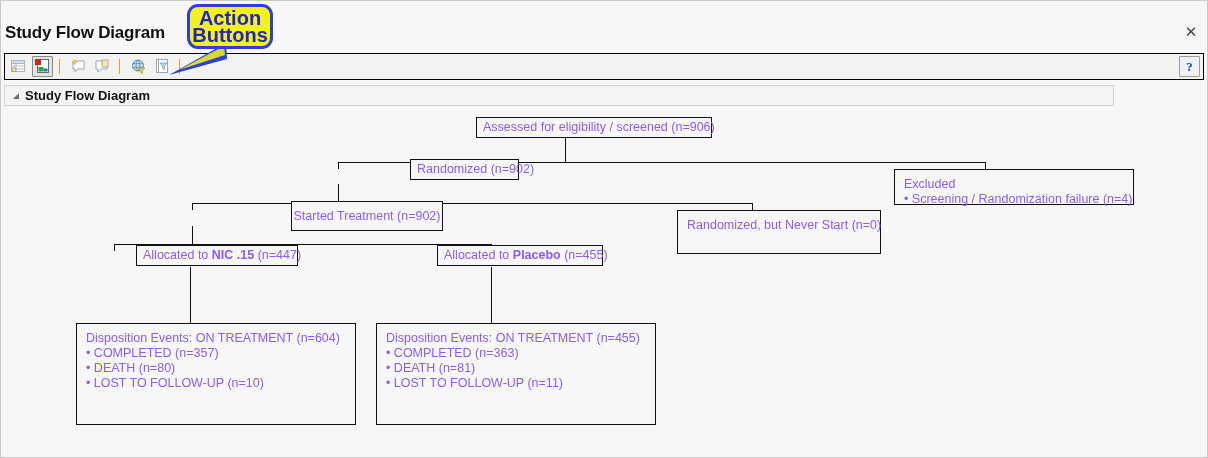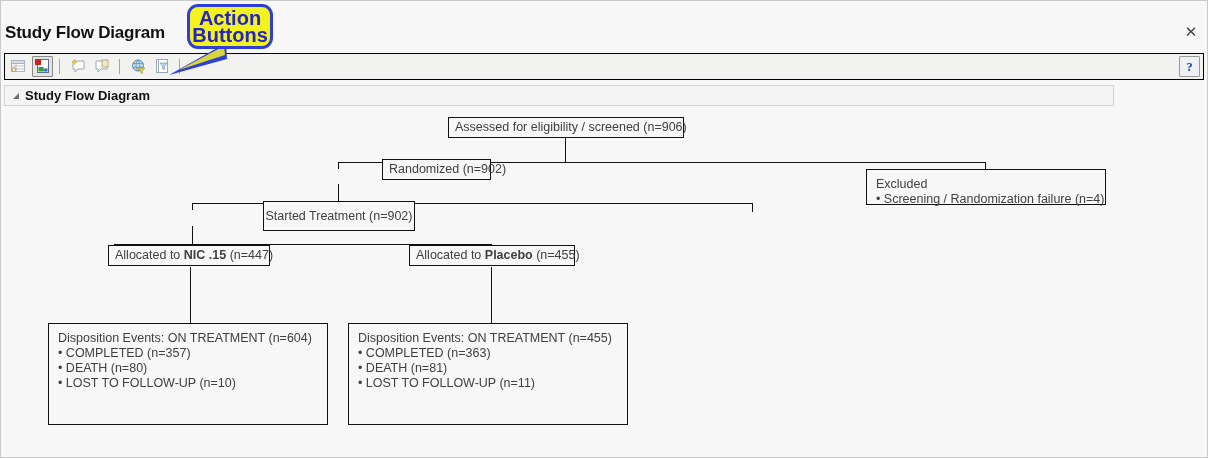--- a/index.html
+++ b/index.html
@@ -93,23 +93,24 @@
     position:absolute;left:3px;top:106px;width:1200px;height:350px;
     background:#f7f7f7;
     overflow:hidden;
   }
   .node{
     position:absolute;
     border:1px solid #111;
     background:#f7f7f7;
     box-sizing:border-box;
     font-size:12.5px;
-    color:#404040;
+    color:#8b5cf6;
     white-space:nowrap;
     line-height:15px;
+    margin-left:28px;
   }
   .node.one-line{
     display:flex;align-items:center;
     padding:0 6px;
   }
   .node.multi{
     padding:7px 9px 0 9px;
   }
   .node .ln{display:block;}
   .node b{font-weight:bold;}
@@ -263,20 +264,23 @@
 
     <div class="node multi" style="left:862px;top:62px;width:240px;height:36px;">
       <span class="ln">Excluded</span>
       <span class="ln">• Screening / Randomization failure  (n=4)</span>
     </div>
 
     <div class="node one-line" style="left:259px;top:94px;width:152px;height:30px;justify-content:center;">
       <span class="ln">Started Treatment (n=902)</span>
     </div>
 
+    <div class="node multi" style="left:645px;top:103px;width:204px;height:44px;">
+      <span class="ln">Randomized, but Never Start (n=0)</span>
+    </div>
 
     <div class="node one-line" style="left:104px;top:138px;width:162px;height:21px;">
       <span class="ln"><span>Allocated to </span><b>NIC .15</b><span> (n=447)</span></span>
     </div>
 
     <div class="node one-line" style="left:405px;top:138px;width:166px;height:21px;">
       <span class="ln"><span>Allocated to </span><b>Placebo</b><span> (n=455)</span></span>
     </div>
 
     <div class="node multi" style="left:44px;top:216px;width:280px;height:102px;">

